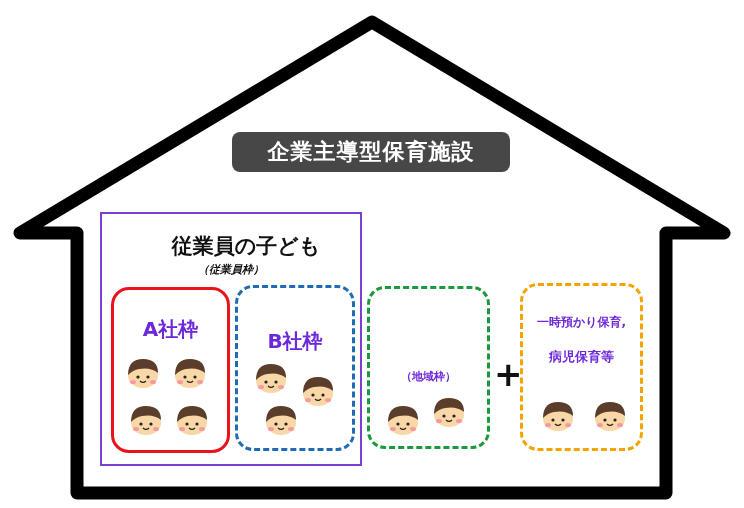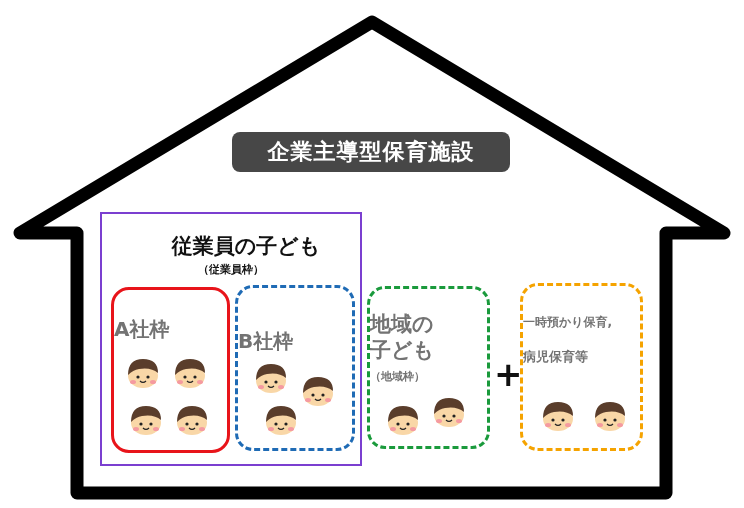--- a/index.html
+++ b/index.html
@@ -2,26 +2,26 @@
 <html><head>
 <meta charset="utf-8">
 <style>
   html,body{margin:0;padding:0;background:#fff;}
   body{width:744px;height:508px;position:relative;overflow:hidden;font-family:"DejaVu Sans",sans-serif;}
   #house{position:absolute;left:0;top:0;}
   .title-badge{position:absolute;left:232px;top:132px;width:278px;height:40px;background:#474747;border-radius:8px;color:#fff;font-weight:bold;font-size:22px;display:flex;align-items:center;justify-content:center;letter-spacing:1px;}
   .box{position:absolute;box-sizing:border-box;}
   .employee-box{left:100px;top:212px;width:262px;height:254px;border:2px solid #7b3fd0;}
   .employee-title{position:absolute;left:0;right:0;top:18px;text-align:center;font-weight:bold;font-size:21px;color:#111;padding-left:30px;}
-  .employee-sub{position:absolute;left:0;right:0;top:48px;text-align:center;font-weight:bold;font-size:11px;color:#111;}
+  .employee-sub{position:absolute;left:0;right:0;top:48px;text-align:center;font-weight:bold;font-size:11px;color:#111;font-style:italic;}
   .a-box{left:111px;top:287px;width:119px;height:166px;border:3px solid #e8141a;border-radius:18px;}
   .b-box{left:235px;top:285px;width:120px;height:166px;border:3px dashed #1f6bb5;border-radius:18px;}
   .c-box{left:367px;top:286px;width:123px;height:163px;border:3px dashed #1a9a3c;border-radius:18px;}
   .d-box{left:520px;top:283px;width:123px;height:168px;border:3px dashed #f5a300;border-radius:18px;}
-  .box-label{position:absolute;left:0;right:0;text-align:left;font-weight:bold;color:#737373;}
+  .box-label{position:absolute;left:0;right:0;text-align:center;font-weight:bold;color:#6d28d9;}
   .plus{position:absolute;left:494px;top:354px;font-size:34px;font-weight:bold;color:#111;}
   .face{position:absolute;}
 </style>
 </head>
 <body>
 
 <svg id="house" width="744" height="508" viewBox="0 0 744 508">
   <path d="M77,493 L77,233 L20,233 L372,22 L724,233 L666,233 L666,493 Z" fill="none" stroke="#000" stroke-width="13" stroke-linejoin="round"></path>
 </svg>
 
@@ -33,24 +33,20 @@
 </div>
 
 <div class="box a-box">
   <div class="box-label" style="top:26px;font-size:20px;">A社枠</div>
 </div>
 <div class="box b-box">
   <div class="box-label" style="top:26px;font-size:20px;margin-top:14px;">B社枠</div>
 </div>
 
 <div class="box c-box">
-  <div class="box-label" style="top:22px;font-size:21px;line-height:26px;">
-    <span>地域の</span><br>
-    <span>子ども</span>
-  </div>
   <div class="box-label" style="top:80px;font-size:11px;">（地域枠）</div>
 </div>
 
 <div class="plus">+</div>
 
 <div class="box d-box">
   <div class="box-label" style="top:28px;font-size:12px;">一時預かり保育,</div>
   <div class="box-label" style="top:62px;font-size:13px;">病児保育等</div>
 </div>
 

